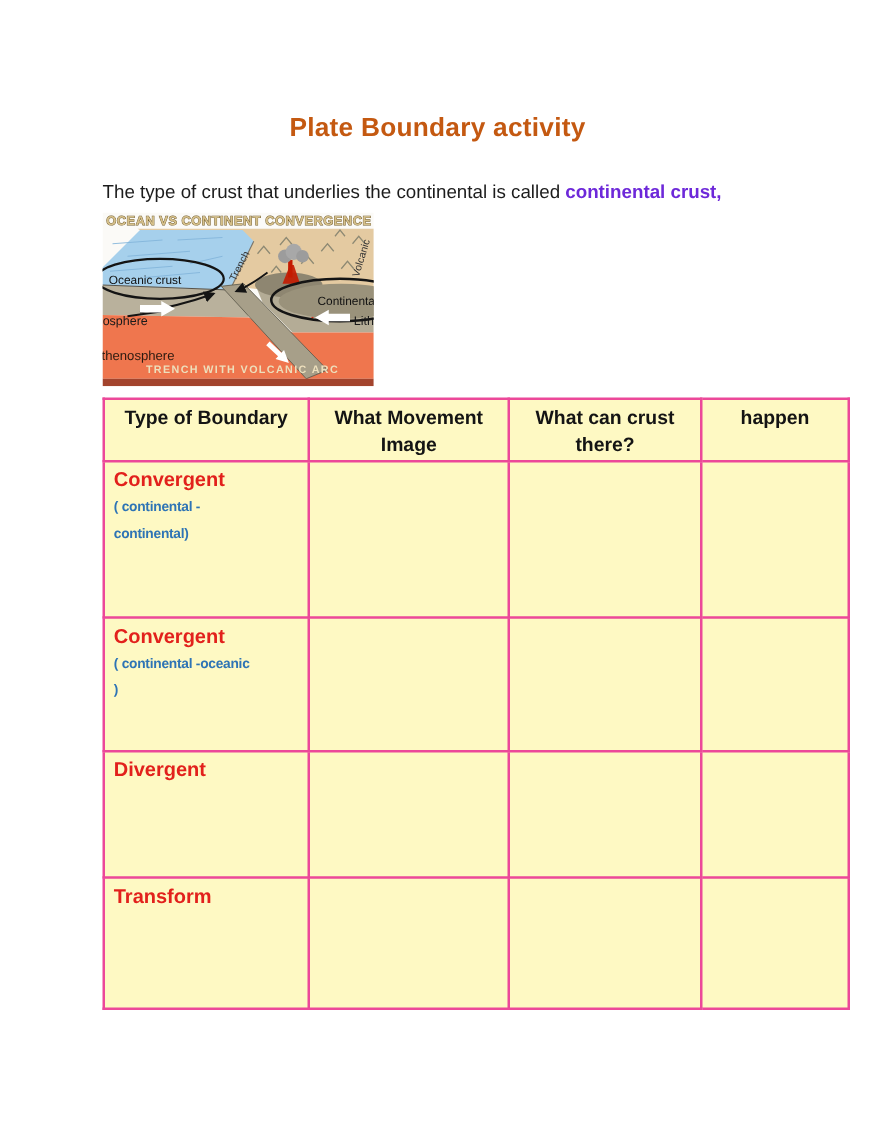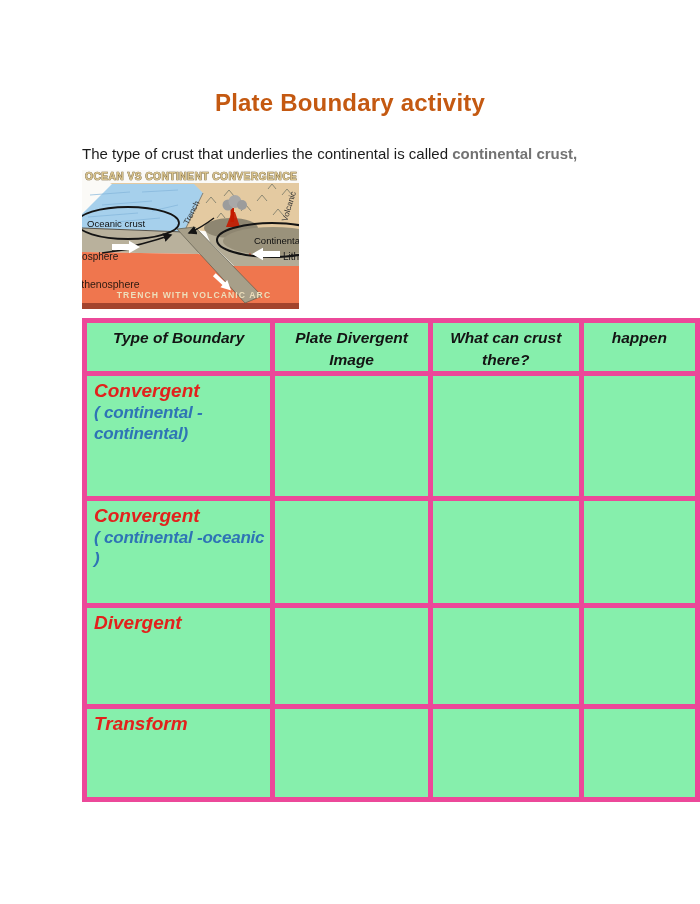--- a/index.html
+++ b/index.html
@@ -1,48 +1,48 @@
 <!DOCTYPE html>
 <html><head>
 <meta charset="utf-8">
 <style>
   html,body{margin:0;padding:0;background:#ffffff;}
   body{width:700px;height:904px;font-family:"Liberation Sans",sans-serif;overflow:hidden;}
   .page{position:relative;width:700px;height:904px;background:#ffffff;overflow:hidden;}
 
-  .title{margin:84px 0 0 0;text-align:center;font-size:24px;line-height:37px;
+  .title{margin:84px 0 0 0;text-align:center;font-size:21px;line-height:37px;
          font-weight:bold;color:#C45911;letter-spacing:0.2px;}
 
   .intro{margin:19px 0 0 82px;font-size:15px;line-height:28px;color:#1c1c1c;}
   .intro .iline{white-space:nowrap;}
-  .intro .term{font-weight:bold;color:#737373;}
+  .intro .term{font-weight:bold;color:#6d28d9;}
 
   .diagram{margin:2px 0 0 82px;width:217px;height:139px;line-height:0;}
   .diagram svg{display:block;}
   .diagram text{font-family:"Liberation Sans",sans-serif;}
   .dg-title{font-size:10.3px;font-weight:bold;fill:#D6C08A;stroke:#6E5A2E;stroke-width:0.7px;
             paint-order:stroke;letter-spacing:0.4px;}
   .dg-label{font-size:10px;fill:#1a1a1a;}
   .dg-small{font-size:9.5px;fill:#101010;}
   .dg-rot{font-size:8.3px;fill:#333333;}
   .dg-asth{font-size:10.5px;fill:#2b1a10;}
   .dg-caption{font-size:8.6px;font-weight:bold;fill:#EDDFBC;letter-spacing:1.1px;}
 
   table.boundary{border-collapse:collapse;table-layout:fixed;margin:9px 0 0 82px;}
   table.boundary col.c1{width:164px;} table.boundary col.c2{width:160px;}
   table.boundary col.c3{width:154px;} table.boundary col.c4{width:118px;}
-  table.boundary th,table.boundary td{border:5px solid #ec4899;box-sizing:border-box;
-    vertical-align:top;background:#86efac;font-style:italic;}
+  table.boundary th,table.boundary td{border:2px solid #ec4899;box-sizing:border-box;
+    vertical-align:top;background:#fef9c3;}
   table.boundary th{font-size:15.5px;font-weight:bold;color:#141414;text-align:center;
     padding:4px 2px 0;line-height:22px;}
   tr.h-head{height:46px;} tr.h-r1{height:125px;} tr.h-r2{height:107px;}
-  tr.h-r3{height:101px;} tr.h-r4{height:93px;}
+  tr.h-r3{height:101px;} tr.h-r4{height:105px;}
   td.label-cell{padding:4px 6px 0 7px;}
-  .type-label{color:#E2211C;font-weight:bold;font-size:19px;line-height:22px;}
-  .subtype-label{color:#2E74B5;font-weight:bold;font-size:17px;line-height:21px;
+  .type-label{color:#E2211C;font-weight:bold;font-size:16px;line-height:22px;}
+  .subtype-label{color:#2E74B5;font-weight:bold;font-size:11px;line-height:21px;
     white-space:pre;letter-spacing:-0.2px;}
 </style>
 </head>
 <body>
 
 <div class="page">
 
   <h1 class="title">Plate Boundary activity</h1>
 
   <div class="intro">
@@ -148,21 +148,21 @@
   <table class="boundary">
     <colgroup>
         <col class="c1">
         <col class="c2">
         <col class="c3">
         <col class="c4">
       </colgroup>
     <thead>
       <tr class="h-head">
         <th>Type of Boundary</th>
-        <th>Plate Divergent Image</th>
+        <th>What Movement Image</th>
         <th>What can crust there?</th>
         <th>happen</th>
       </tr>
     </thead>
     <tbody>
       <tr class="h-r1">
         <td class="label-cell">
           <div class="type-label">Convergent</div>
           <div class="subtype-label">( continental -
 continental)</div>

